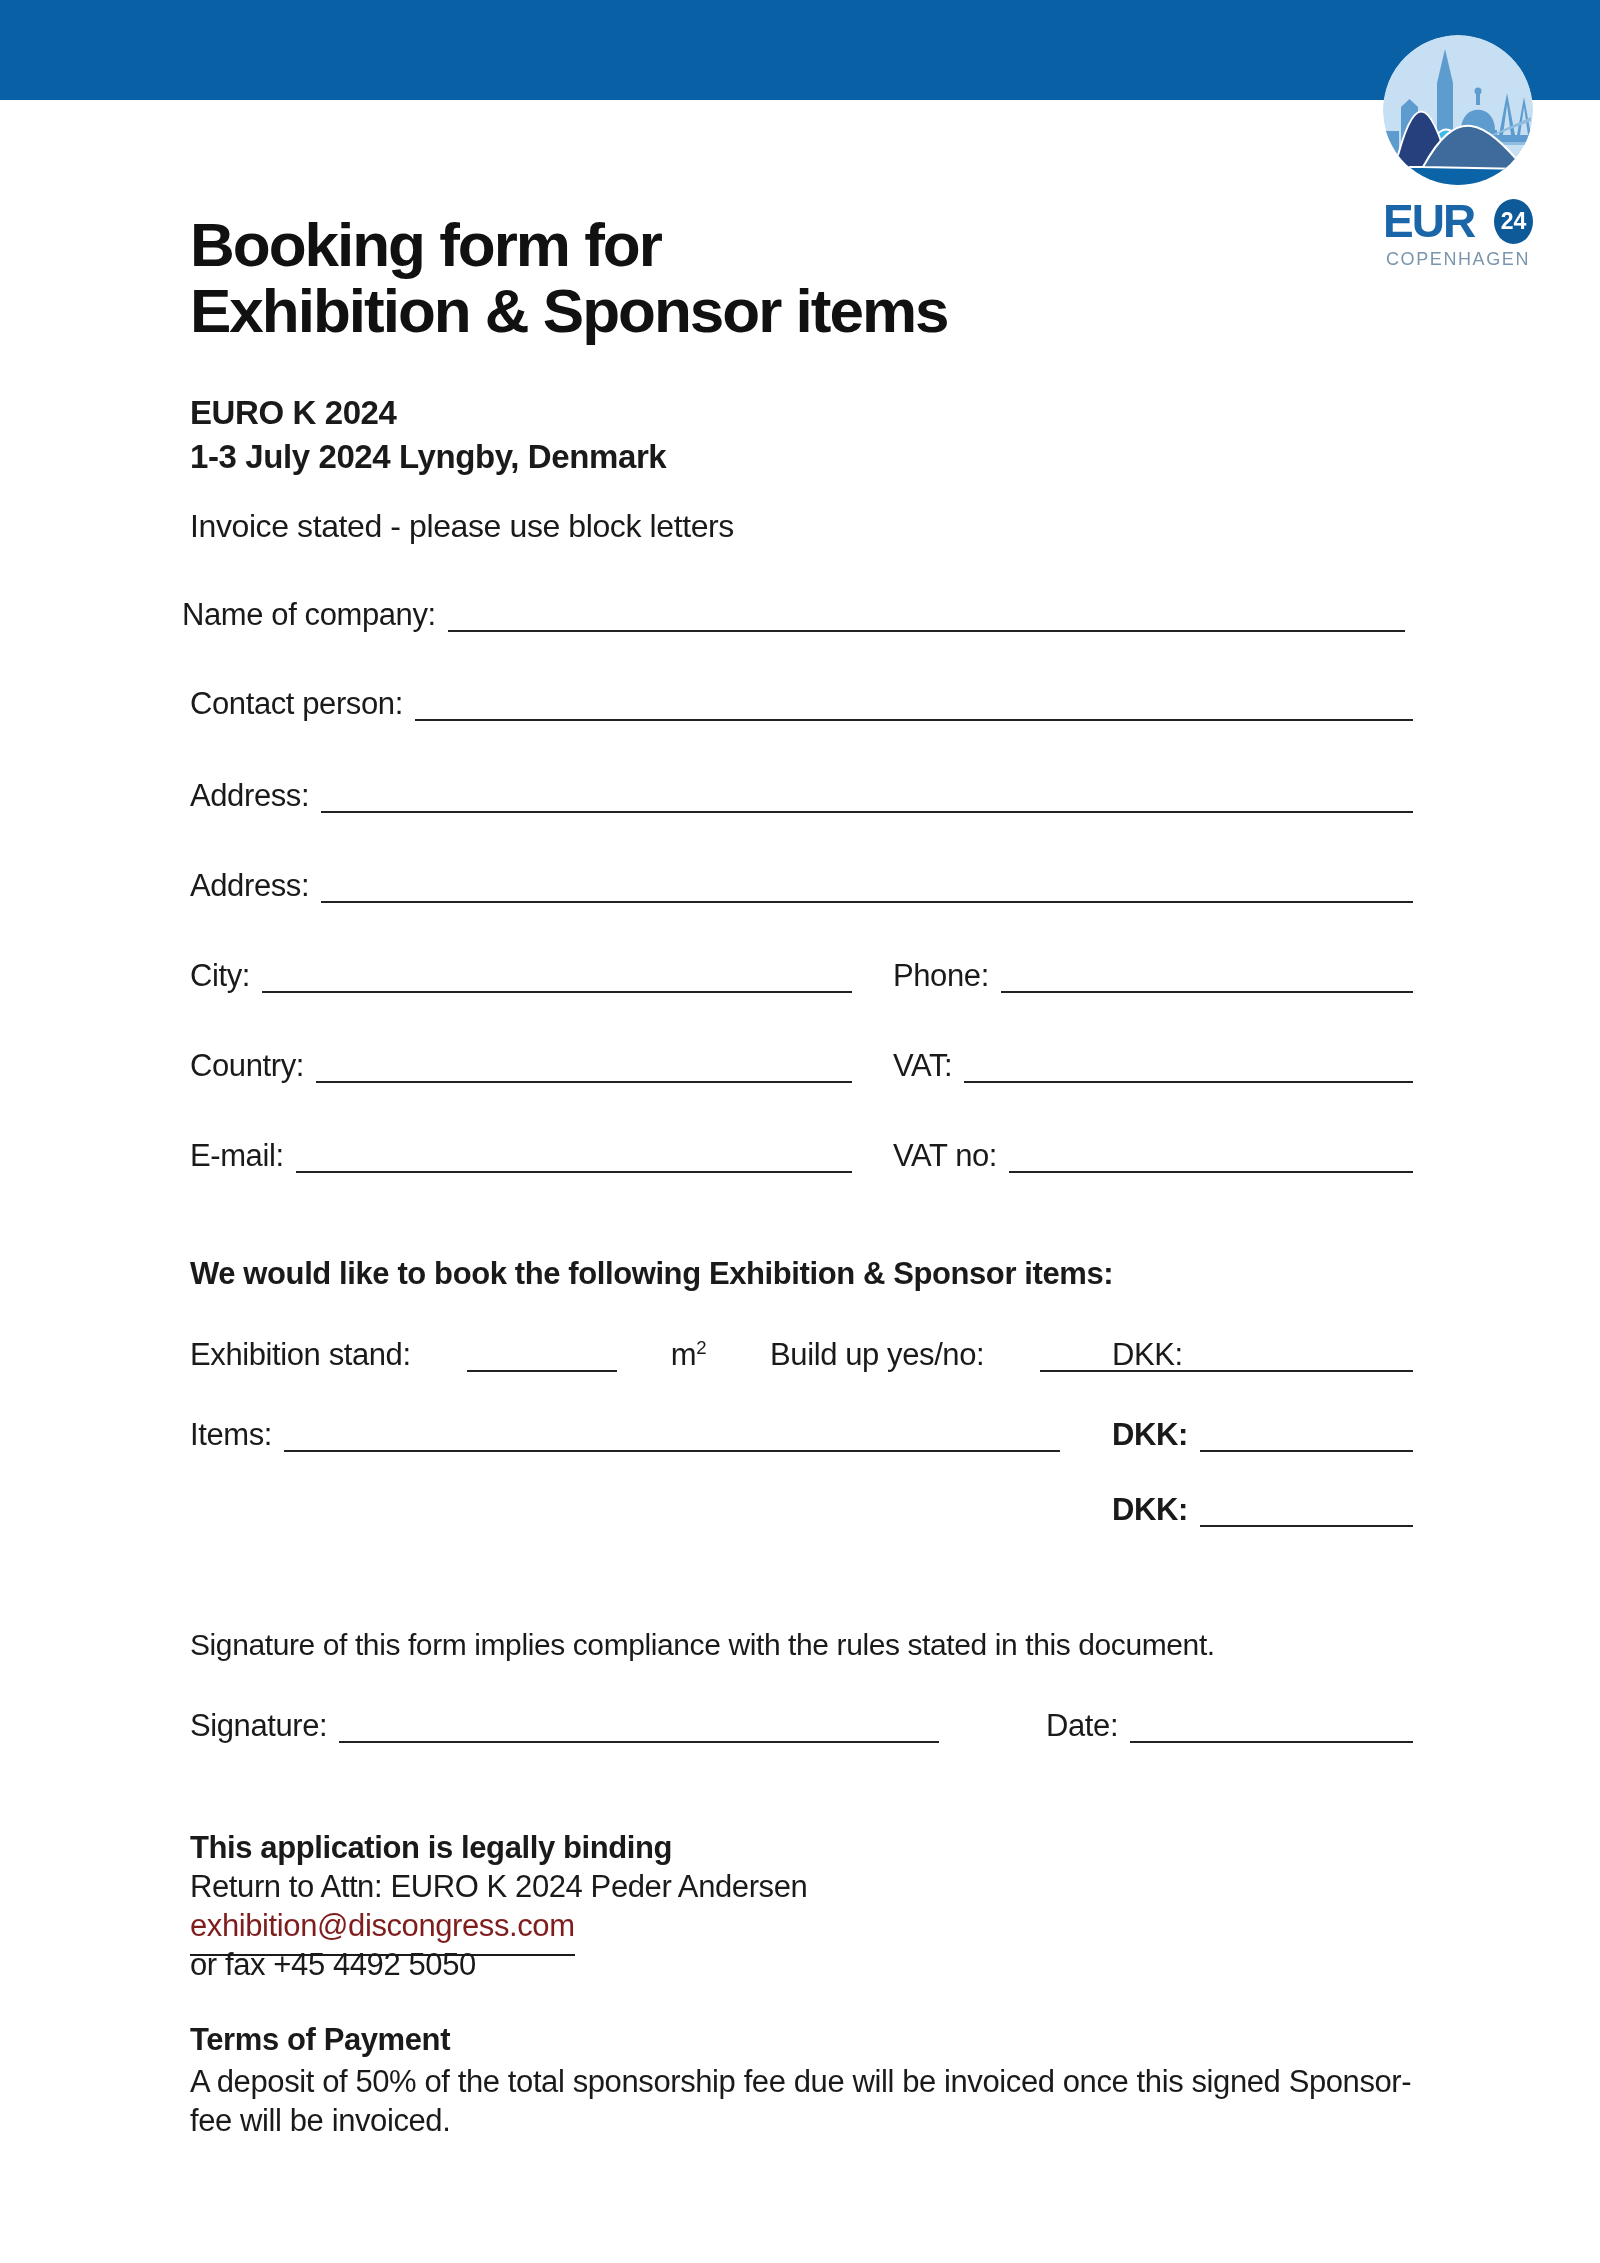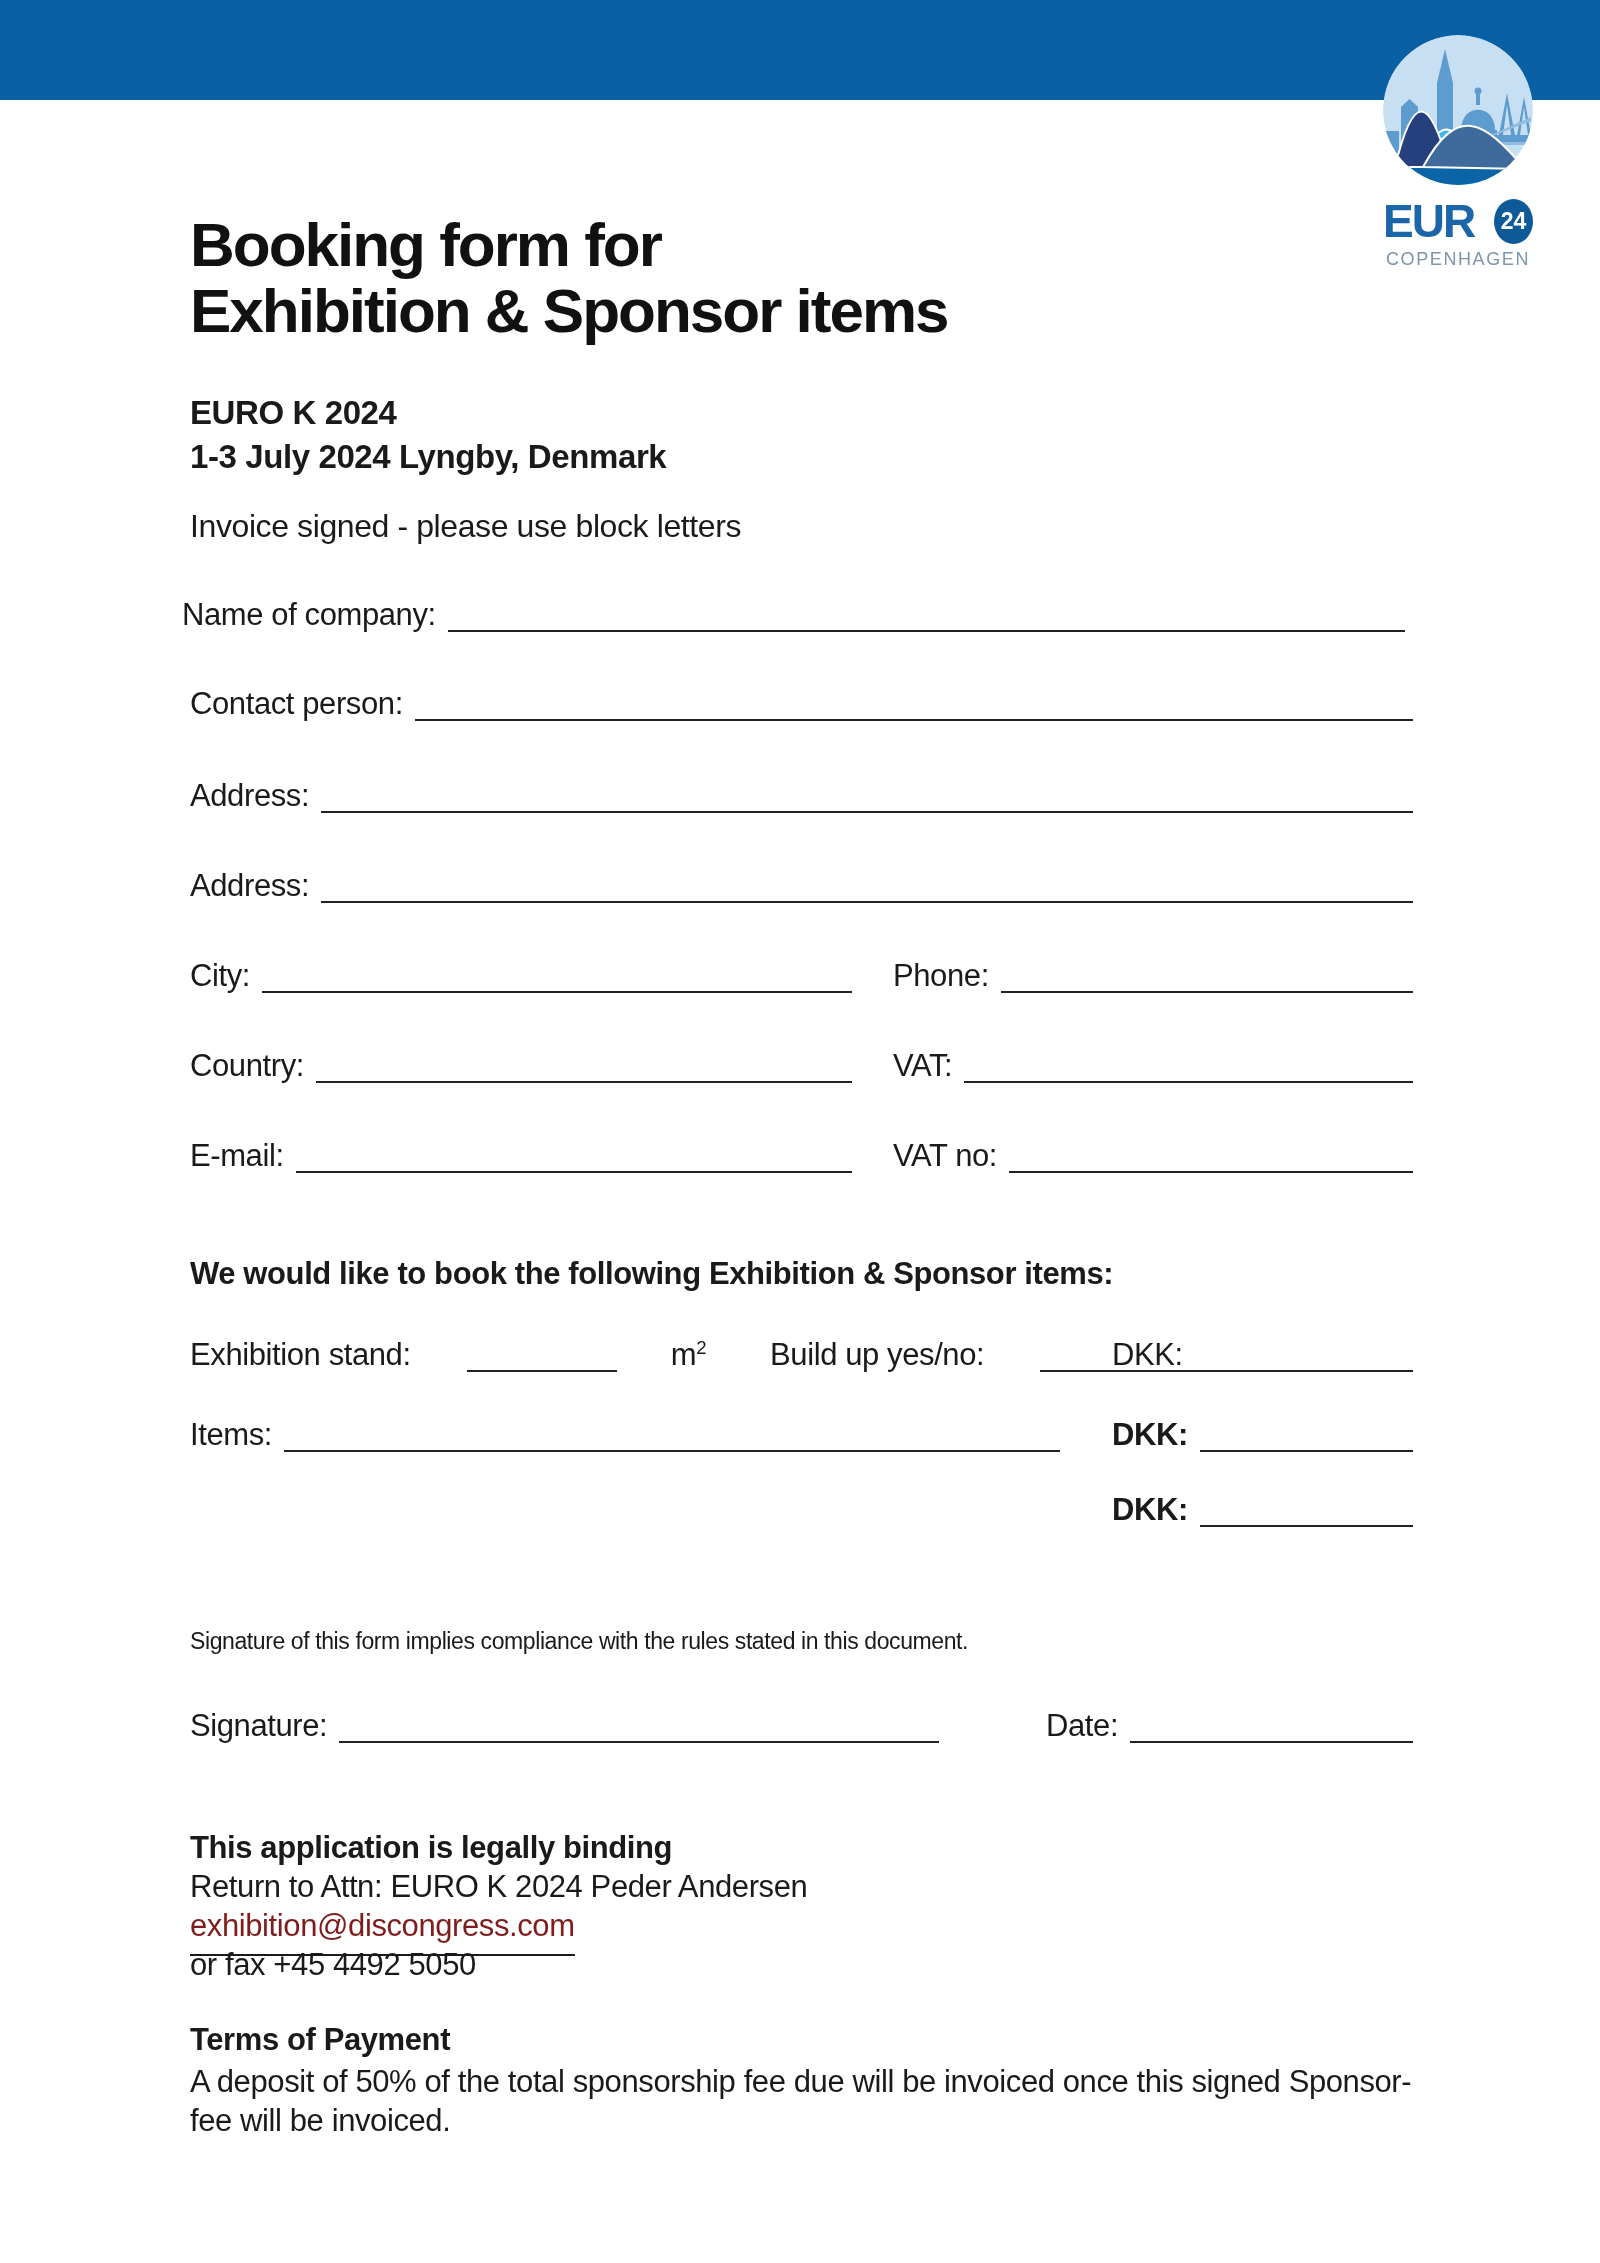--- a/index.html
+++ b/index.html
@@ -29,21 +29,21 @@
 
   
   .frow{position:absolute;display:flex;align-items:flex-end;font-size:31px;height:44px;}
   .frow .lbl{white-space:nowrap;margin-right:12px;line-height:1.05;}
   .fline{flex:1;border-bottom:2px solid #222222;align-self:stretch;}
   .fline.fixed{flex:none;}
   .bold{font-weight:bold;}
   sup{font-size:60%;vertical-align:super;line-height:0;}
 
   .section-heading{position:absolute;left:190px;top:1256px;font-size:31px;font-weight:bold;white-space:nowrap;}
-  .sig-note{position:absolute;left:190px;top:1628px;font-size:23px;white-space:nowrap;}
+  .sig-note{position:absolute;left:190px;top:1628px;font-size:30px;white-space:nowrap;}
 
   
   .contact-block{position:absolute;left:190px;top:1828px;font-size:31px;}
   .contact-block .line{height:39px;line-height:39px;white-space:nowrap;}
   .email-link{color:#7f1d1d;text-decoration:none;border-bottom:2px solid #1a1a1a;padding-bottom:11px;}
   .terms-heading{position:absolute;left:190px;top:2022px;font-size:31px;font-weight:bold;white-space:nowrap;}
   .terms-block{position:absolute;left:190px;top:2062px;font-size:31px;}
   .terms-block .line{height:39px;line-height:39px;white-space:nowrap;}
 </style>
 </head>
@@ -96,21 +96,21 @@
     </div>
     <div class="copenhagen">COPENHAGEN</div>
   </div>
 
   <div class="title">
     <div>Booking form for</div>
     <div>Exhibition &amp; Sponsor items</div>
   </div>
   <div class="event-name">EURO K 2024</div>
   <div class="event-date">1-3 July 2024 Lyngby, Denmark</div>
-  <div class="invoice-note">Invoice signed - please use block letters</div>
+  <div class="invoice-note">Invoice stated - please use block letters</div>
 
   <div class="frow" style="left:182px;top:588px;width:1223px;">
     <span class="lbl">Name of company:</span>
     <span class="fline"></span>
   </div>
   <div class="frow" style="left:190px;top:677px;width:1223px;">
     <span class="lbl">Contact person:</span>
     <span class="fline"></span>
   </div>
   <div class="frow" style="left:190px;top:769px;width:1223px;">

